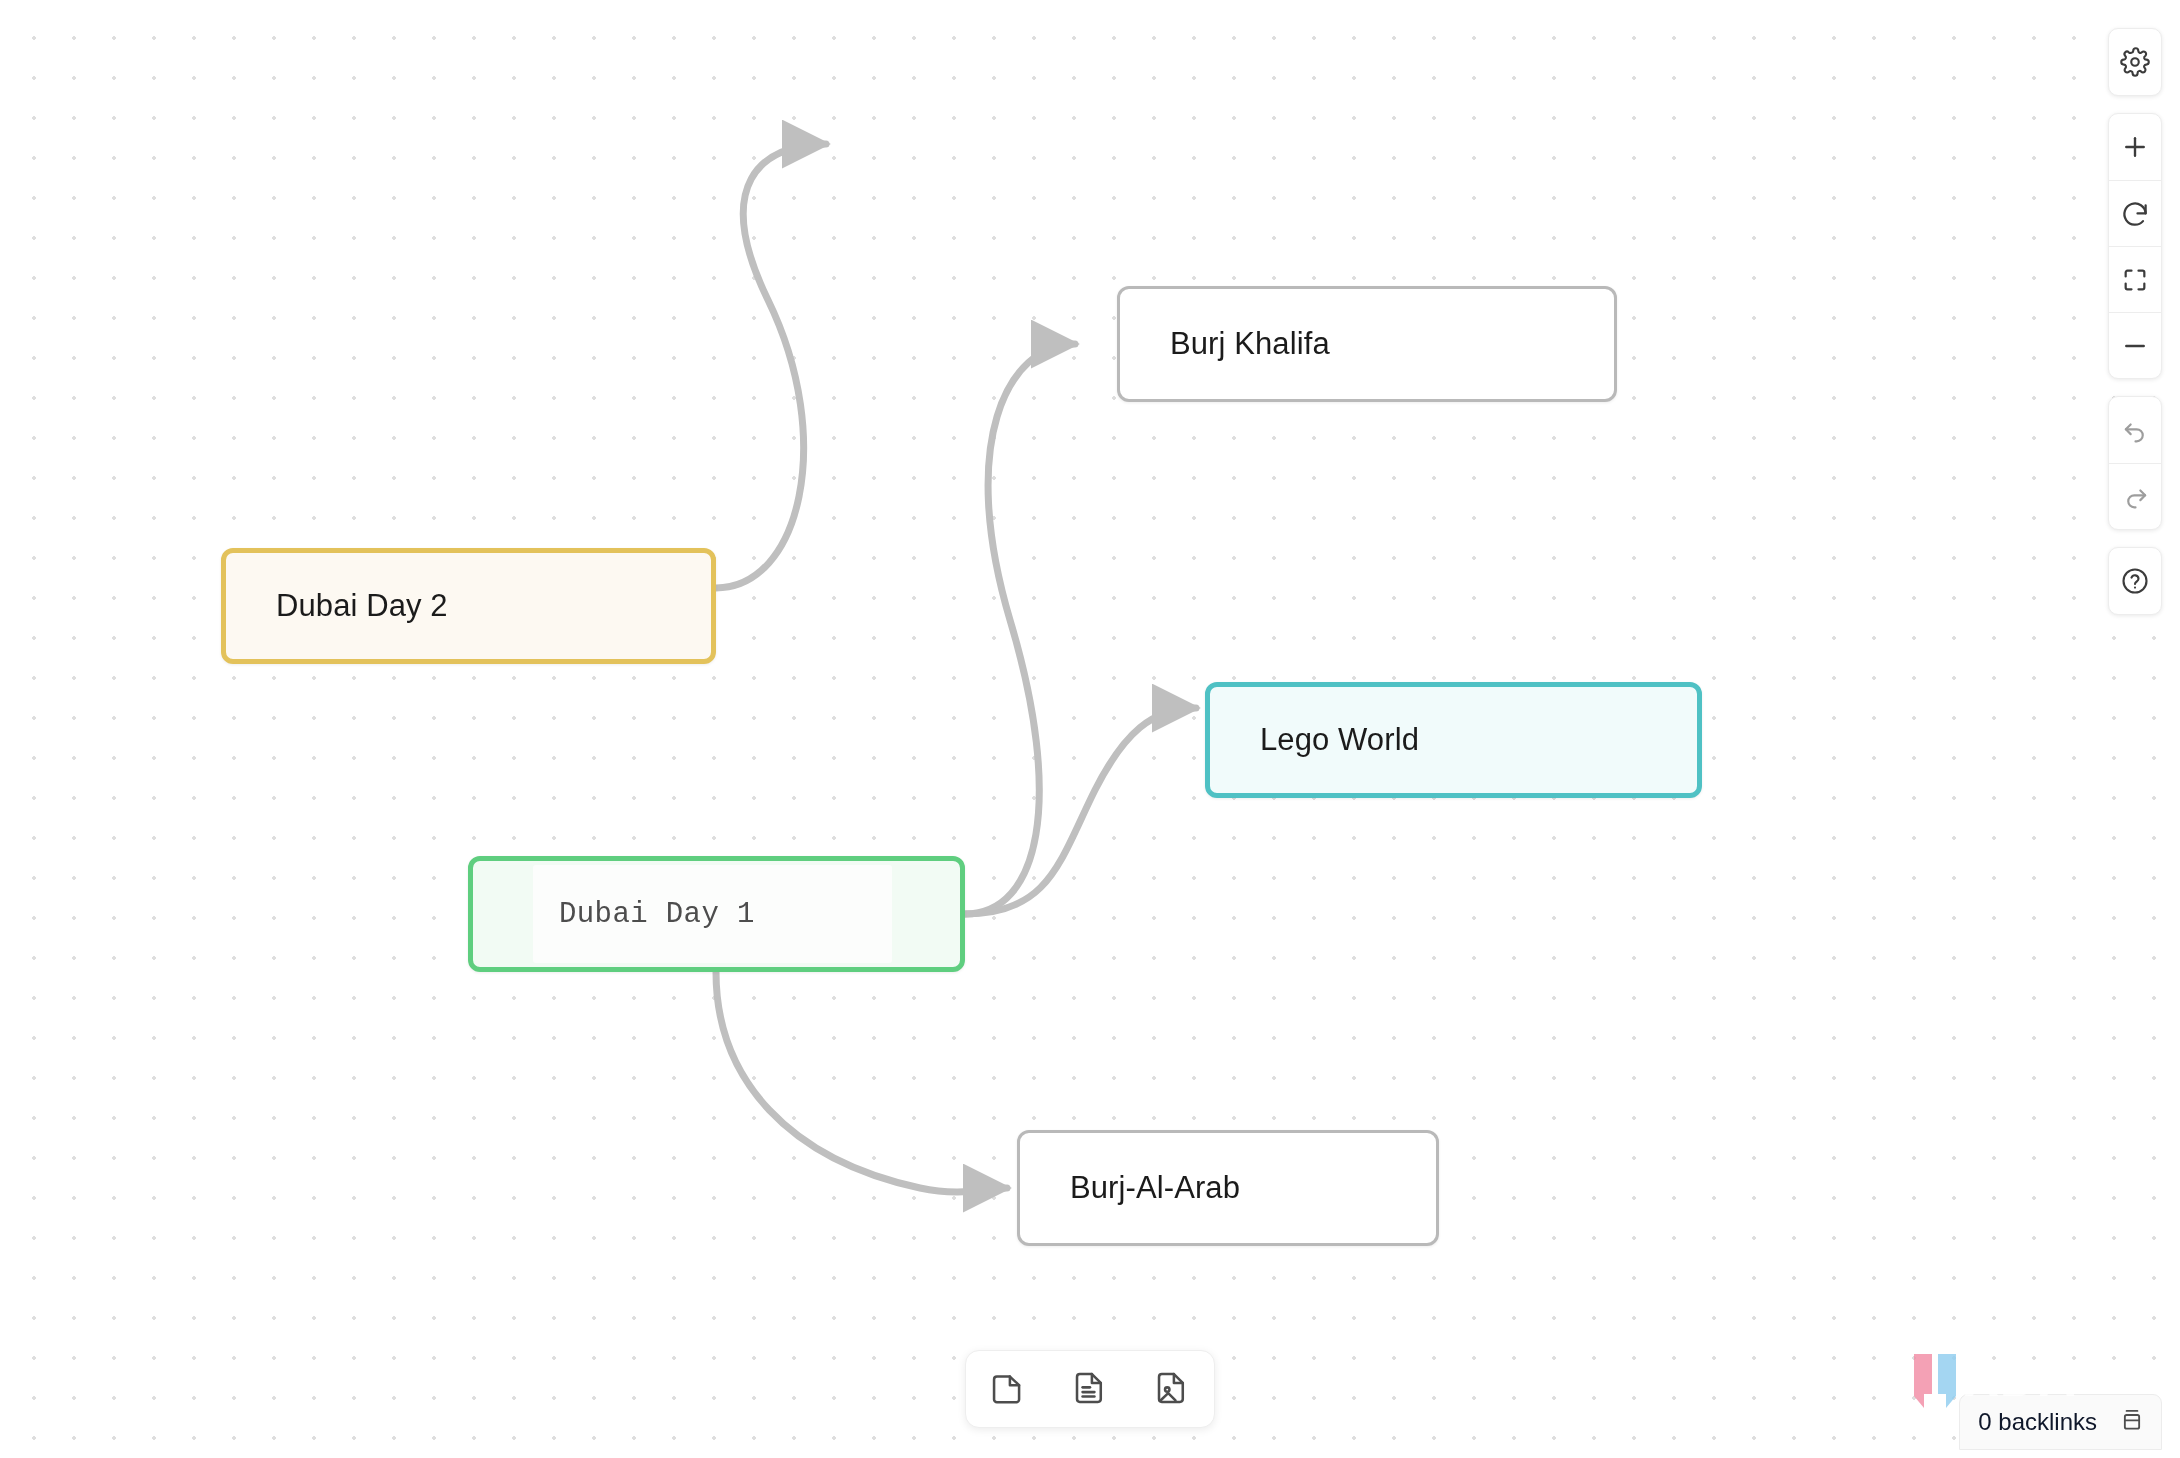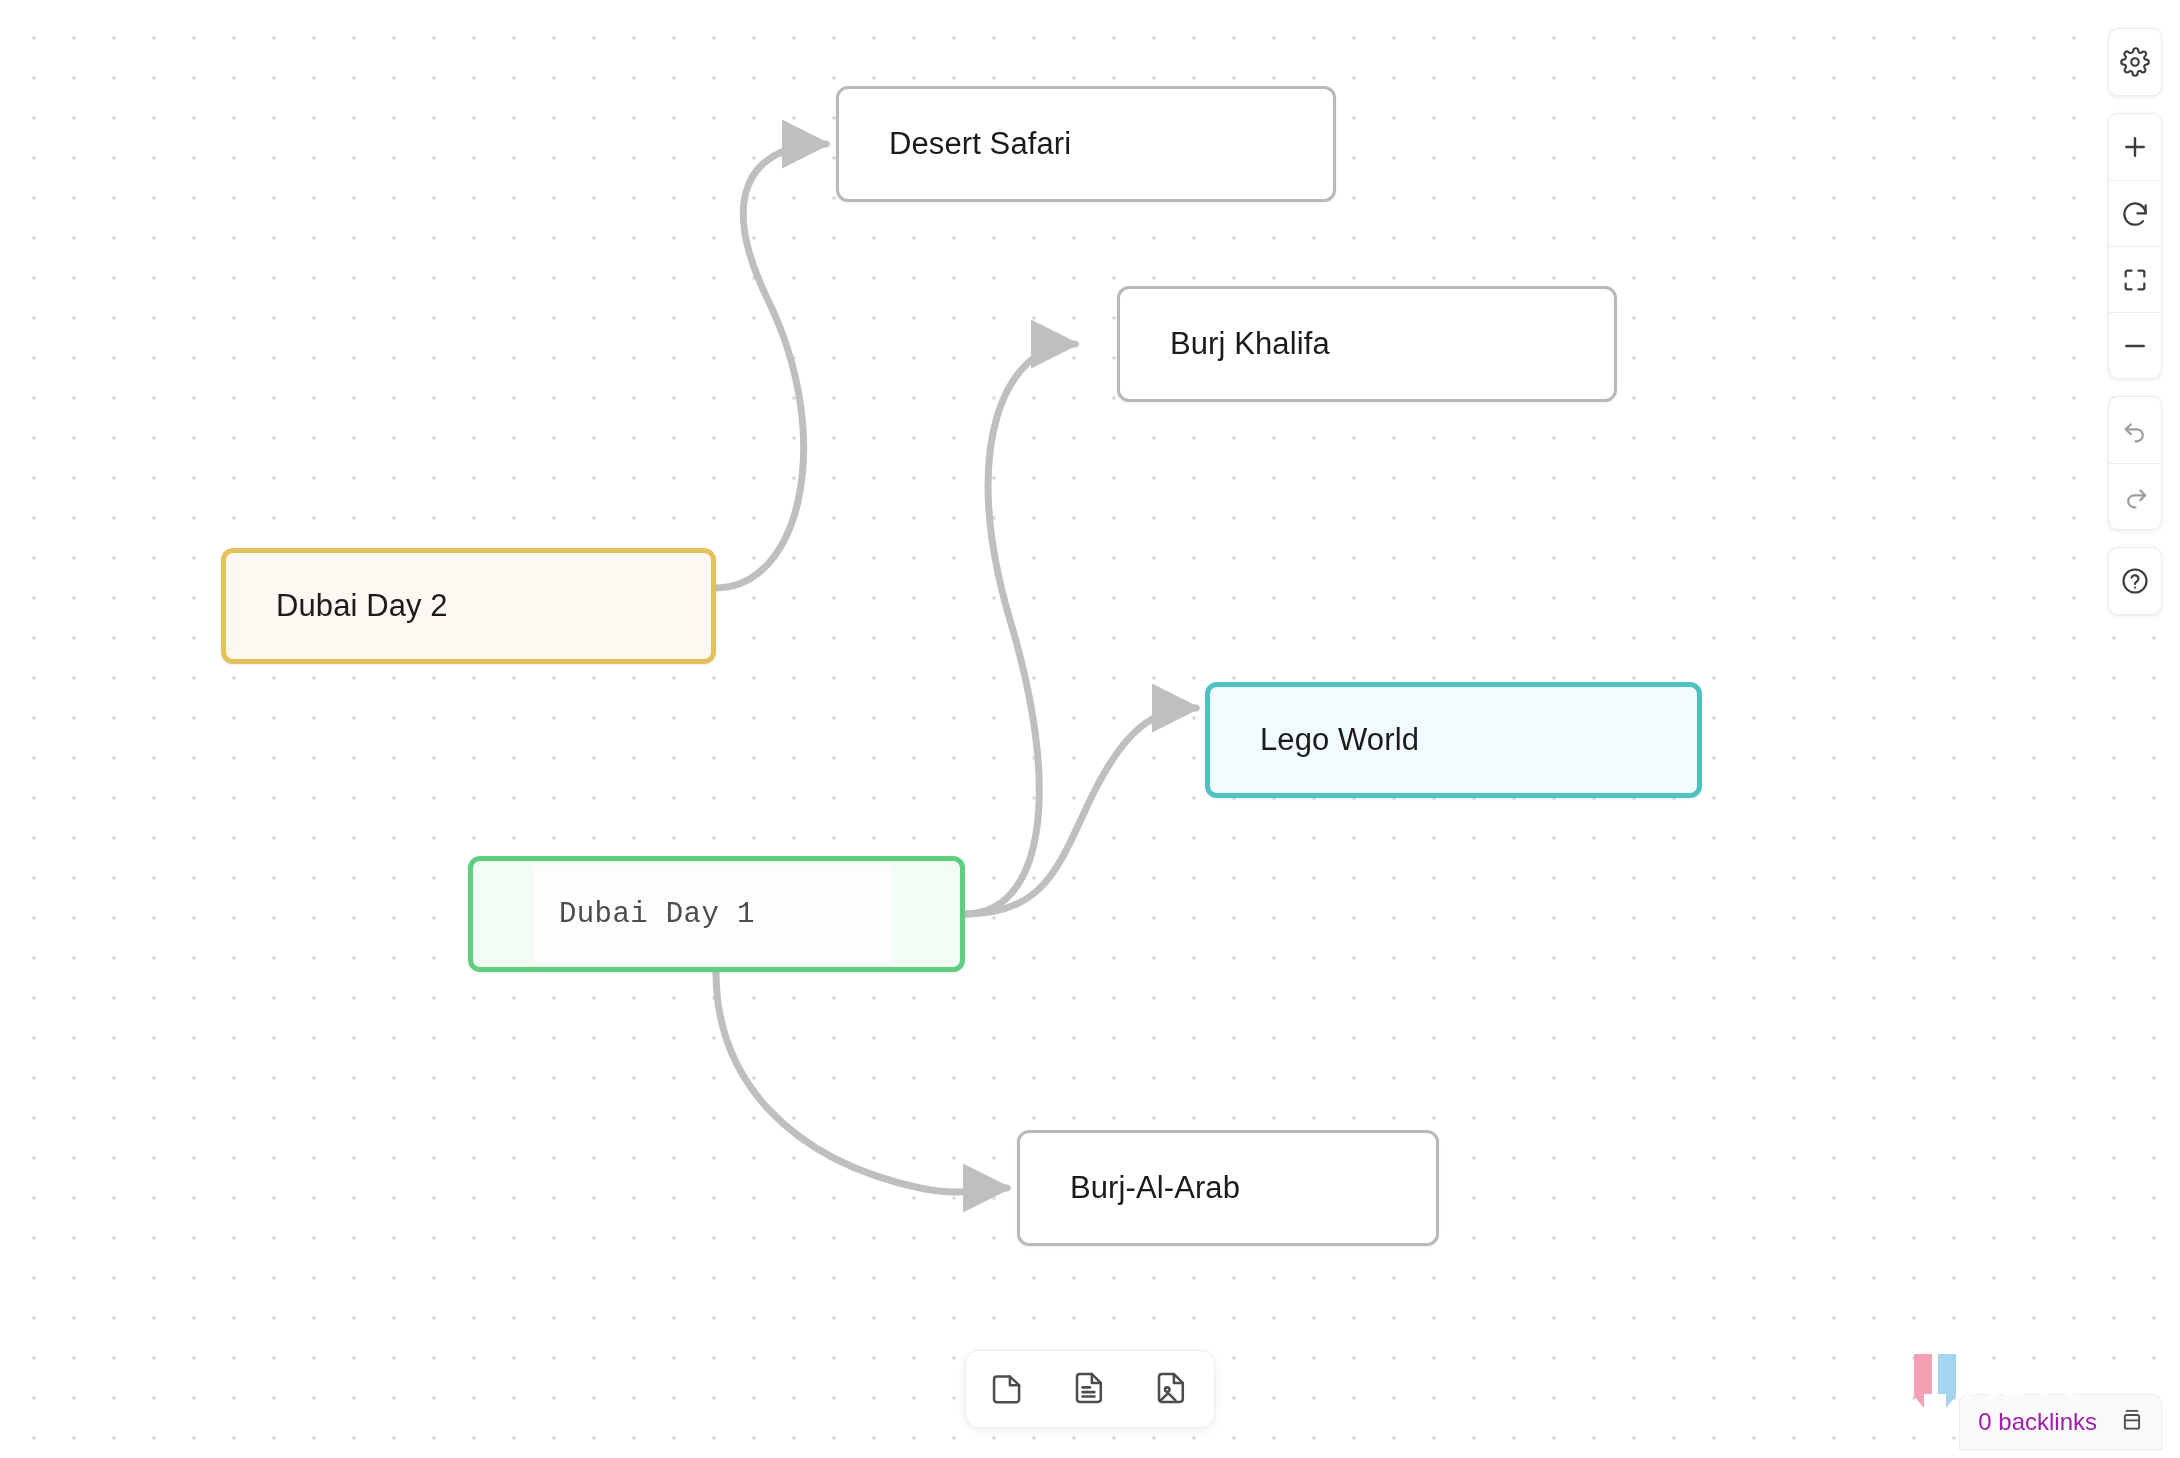--- a/index.html
+++ b/index.html
@@ -136,21 +136,21 @@
     height:56px;
     min-width:182px;
     display:flex; align-items:center;
     justify-content:space-between;
     padding:0 16px 0 18px;
     gap:22px;
     z-index:30;
   }
   #backlinks-label {
     font-size:24px;
-    color:#a21caf;
+    color:#0f172a;
     white-space:nowrap;
   }
 
   
   #xda-watermark {
     position:absolute;
     right:96px; bottom:34px;
     z-index:35;
     pointer-events:none;
     opacity:0.92;
@@ -170,23 +170,20 @@
 
     <path d="M 716 588 C 800 588, 836 440, 768 300 C 712 185, 760 144, 826 144" fill="none" stroke="#bfbfbf" stroke-width="7" stroke-linecap="round" marker-end="url(#arrow)"></path>
 
     <path d="M 965 914 C 1040 914, 1064 800, 1010 620 C 958 445, 1006 344, 1075 344" fill="none" stroke="#bfbfbf" stroke-width="7" stroke-linecap="round" marker-end="url(#arrow)"></path>
 
     <path d="M 965 914 C 1050 914, 1060 860, 1095 790 C 1124 733, 1152 708, 1196 708" fill="none" stroke="#bfbfbf" stroke-width="7" stroke-linecap="round" marker-end="url(#arrow)"></path>
 
     <path d="M 716 972 C 716 1080, 790 1160, 920 1188 C 962 1197, 985 1188, 1007 1188" fill="none" stroke="#bfbfbf" stroke-width="7" stroke-linecap="round" marker-end="url(#arrow)"></path>
   </svg>
 
-  <div class="node plain" style="left:836px; top:86px; width:500px; height:116px;">
-    <span class="node-label">Desert Safari</span>
-  </div>
 
   <div class="node plain" style="left:1085px; top:286px; width:500px; height:116px;margin-left:32px;">
     <span class="node-label">Burj Khalifa</span>
   </div>
 
   <div class="node yellow" style="left:221px; top:548px; width:495px; height:116px;">
     <span class="node-label">Dubai Day 2</span>
   </div>
 
   <div class="node teal" style="left:1205px; top:650px; width:497px; height:116px;margin-top:32px;">

